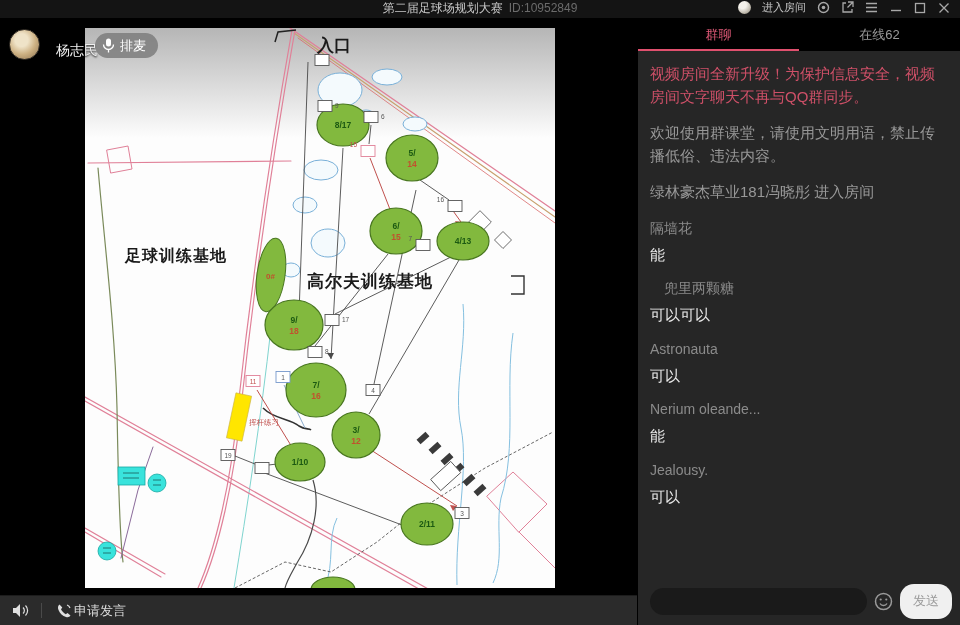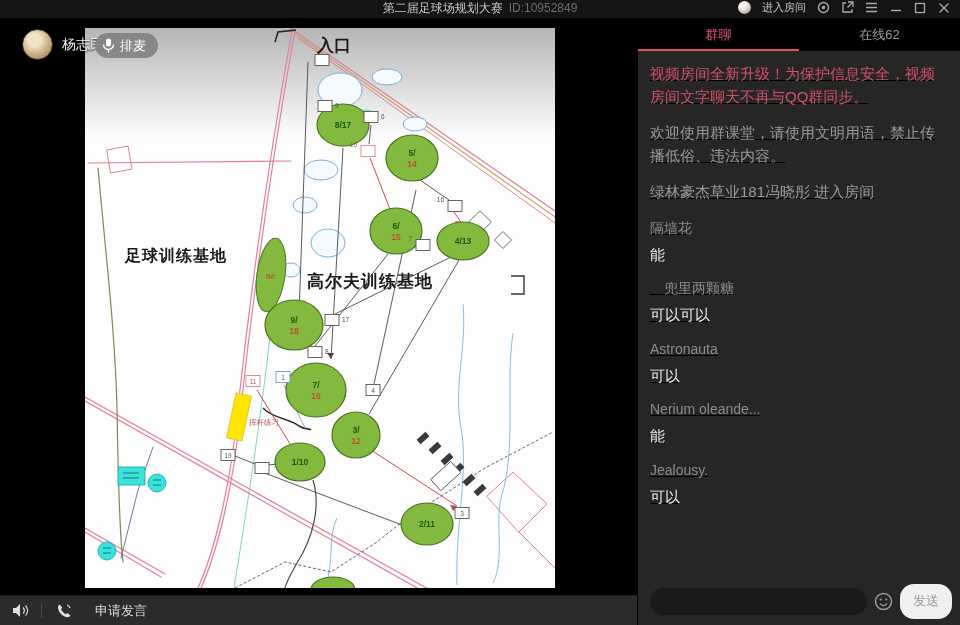--- a/index.html
+++ b/index.html
@@ -22,52 +22,52 @@
 
   
   .main { display:flex; height:607px; }
   .video-col { width:637px; display:flex; flex-direction:column; background:#000; }
   .stage { flex:1; position:relative; overflow:hidden; }
 
   .map-wrap { position:absolute; left:85px; top:10px; width:470px; height:560px;
     background:#fdfdfd; }
   .map-wrap svg { display:block; }
 
-  .presenter { position:absolute; left:22px; top:11px; display:flex;
-    align-items:center; gap:9px; z-index:3; }
+  .presenter { position:absolute; left:9px; top:11px; display:flex;
+    align-items:flex-end; gap:16px; z-index:3; }
   .presenter .avatar { width:31px; height:31px; border-radius:50%;
     border:1px solid #3a342c;
     background: radial-gradient(circle at 40% 35%, #efe3c8 0 25%, #cdb183 55%, #8a6f4d 100%); }
   .presenter .name { font-size:14px; color:#f0f0f0; text-shadow:0 1px 2px #000; }
 
   .paimai { position:absolute; left:95px; top:15px; height:25px; z-index:3;
     display:flex; align-items:center; gap:5px; padding:0 12px 0 7px;
     border-radius:13px; background:rgba(125,125,125,.85); color:#fff;
     font-size:13px; border:none; cursor:pointer; }
 
   
   .controls { height:30px; background:#2b2b2b; display:flex; align-items:center;
     border-top:1px solid #1c1c1c; }
   .ctl-speaker { margin-left:12px; display:flex; }
   .ctl-div { width:1px; height:15px; background:#4a4a4a; margin:0 14px 0 12px; }
-  .ctl-apply { display:flex; align-items:center; gap:23px; background:none; border:none;
+  .ctl-apply { display:flex; align-items:center; gap:2px; background:none; border:none;
     color:#dcdcdc; font-size:13px; cursor:pointer; }
 
   
   .chat-col { width:323px; display:flex; flex-direction:column; background:#262626;
     border-left:1px solid #000; }
   .chat-tabs { height:33px; display:flex; background:#000000; flex:none; }
   .chat-tab { flex:1; display:flex; align-items:center; justify-content:center;
     font-size:13px; color:#9a9a9a; position:relative; cursor:pointer;
     background:none; border:none; }
   .chat-tab.active { color:#e15a78; }
   .chat-tab.active::after { content:""; position:absolute; left:0; right:0; bottom:0;
     height:2px; background:#e0506e; }
 
-  .chat-msgs { flex:1; overflow:hidden; padding:12px 12px 0 12px;text-decoration:underline; }
+  .chat-msgs { flex:1; overflow:hidden; padding:12px 12px 0 12px; }
   .msg { margin-bottom:14px; line-height:1.5; }
   .msg.alert { color:#cf5068; font-size:15px; }
   .msg.sys { color:#989898; font-size:15px; }
   .msg.user { margin-bottom:12px; }
   .msg.user .nick { color:#8b8b8b; font-size:14px; margin-bottom:5px; }
   .msg.user .txt { color:#e9e9e9; font-size:15px; }
 
   .chat-inputbar { flex:none; height:42px; display:flex; align-items:center;
     padding:0 8px 6px 12px; gap:7px; }
   .chat-input { flex:1; height:27px; border-radius:14px; background:#1a1a1a;

